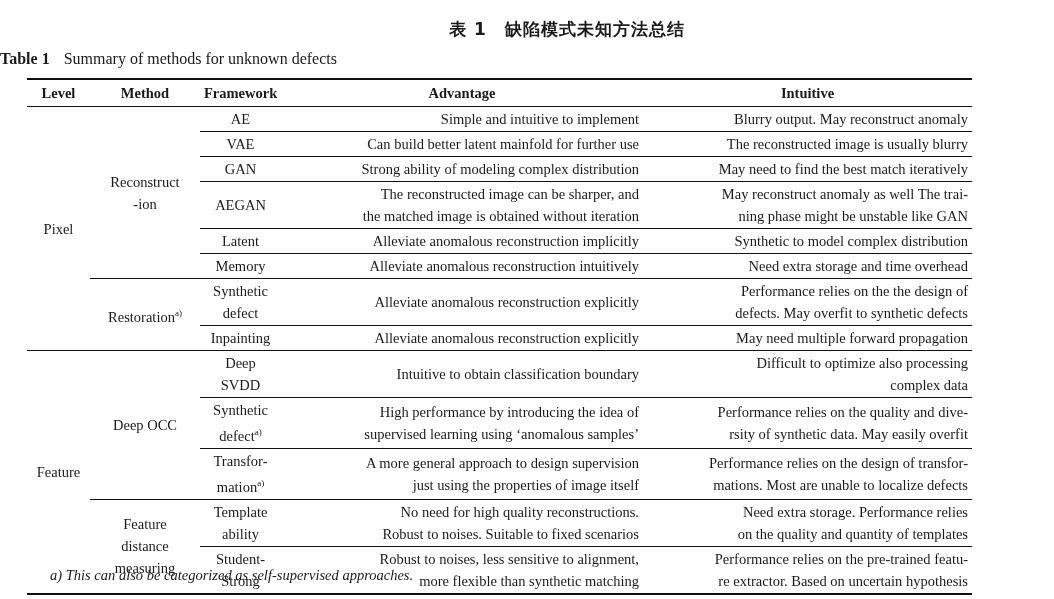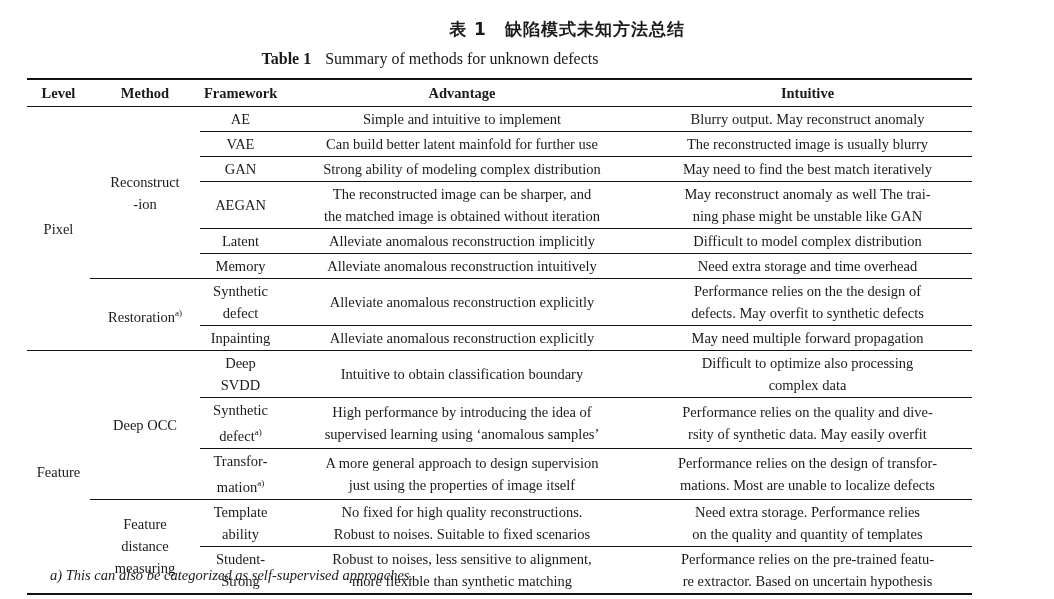--- a/index.html
+++ b/index.html
@@ -7,34 +7,34 @@
     width: 1054px; height: 599px; position: relative; overflow: hidden;
     font-family: "DejaVu Serif", "Liberation Serif", serif;
     color: #1a1a1a;
   }
   .cap-zh {
     position: absolute; top: 18px; left: 0; width: 1054px; text-align: center;
     font-family: "DejaVu Sans", sans-serif; font-size: 17px; font-weight: bold; letter-spacing: 1px; padding-left: 40px;
   }
   .cap-zh .num { margin-right: 18px; }
   .cap-en {
-    position: absolute; top: 50px; left: 0; width: 860px; text-align: center;
+    position: absolute; top: 50px; left: 0; width: 860px; text-align: left;
     font-family: "Liberation Serif", serif; font-size: 16px;
   }
   .cap-en .lbl { font-weight: bold; margin-right: 14px; }
   table {
     position: absolute; left: 27px; top: 78px; width: 945px;
     border-collapse: collapse; table-layout: fixed;
     font-family: "Liberation Serif", serif; font-size: 14.5px;
     border-top: 2px solid #111; border-bottom: 2px solid #111;
   }
   th { font-weight: bold; height: 26px; padding: 0 4px; border-bottom: 1px solid #111; }
   td { padding: 1px 4px; line-height: 22px; vertical-align: middle; }
   .c { text-align: center; }
-  .l { text-align: center; }
+  .l { text-align: right; }
   .bb { border-bottom: 1px solid #111; }
   sup { font-size: 9px; }
   .foot {
     position: absolute; left: 50px; top: 567px;
     font-family: "Liberation Serif", serif; font-size: 14.5px; font-style: italic;
   }
 </style>
 </head>
 <body>
 
@@ -95,21 +95,21 @@
       </td>
       <td class="l bb">
         <div>May reconstruct anomaly as well The trai-</div>
         <div>ning phase might be unstable like GAN</div>
       </td>
     </tr>
 
     <tr>
       <td class="c bb">Latent</td>
       <td class="l bb">Alleviate anomalous reconstruction implicitly</td>
-      <td class="l bb">Difficult to model complex distribution</td>
+      <td class="l bb">Synthetic to model complex distribution</td>
     </tr>
 
     <tr>
       <td class="c bb">Memory</td>
       <td class="l bb">Alleviate anomalous reconstruction intuitively</td>
       <td class="l bb">Need extra storage and time overhead</td>
     </tr>
 
     <tr>
       <td class="c bb" rowspan="2" style="border-top:1px solid #111;">
@@ -180,21 +180,21 @@
       <td class="c" rowspan="2">
         <div>Feature</div>
         <div>distance</div>
         <div>measuring</div>
       </td>
       <td class="c bb">
         <div>Template</div>
         <div>ability</div>
       </td>
       <td class="l bb">
-        <div>No fixed for high quality reconstructions.</div>
+        <div>No need for high quality reconstructions.</div>
         <div>Robust to noises. Suitable to fixed scenarios</div>
       </td>
       <td class="l bb">
         <div>Need extra storage. Performance relies</div>
         <div>on the quality and quantity of templates</div>
       </td>
     </tr>
 
     <tr>
       <td class="c">

